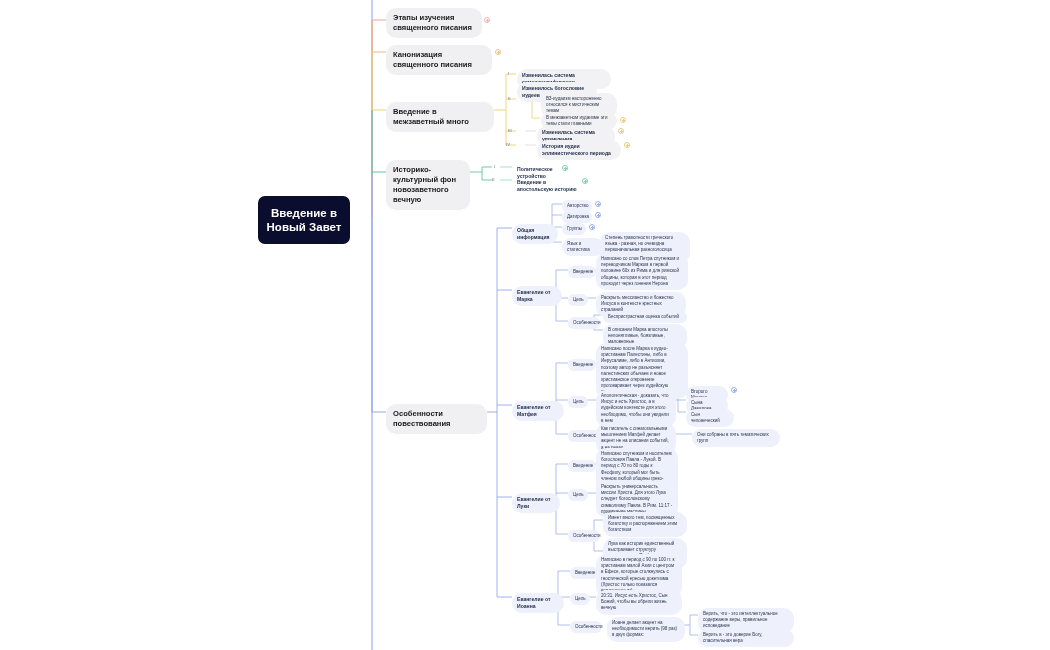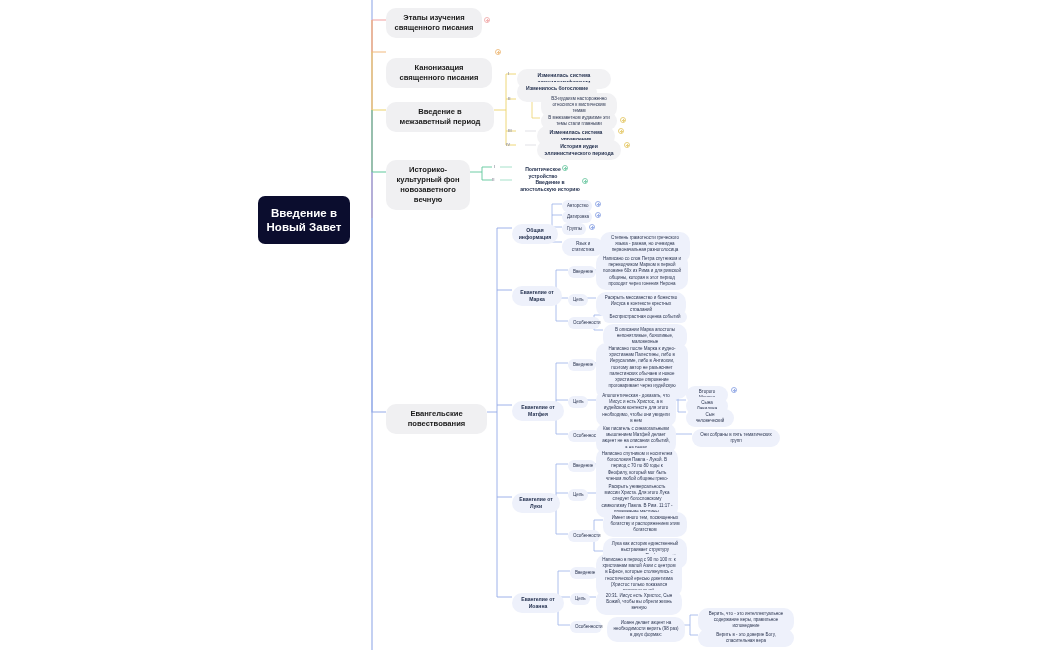--- a/index.html
+++ b/index.html
@@ -4,21 +4,21 @@
 <style>
   html,body{margin:0;padding:0;}
   body{
     width:1050px;height:650px;background:#ffffff;
     font-family:"Liberation Sans","DejaVu Sans",sans-serif;
     overflow:hidden;position:relative;
   }
   #canvas{position:absolute;left:0;top:0;width:1050px;height:650px;}
   svg.links{position:absolute;left:0;top:0;width:1050px;height:650px;pointer-events:none;}
 
-  .node{position:absolute;box-sizing:border-box;border-radius:10px;text-align:center;}
+  .node{position:absolute;box-sizing:border-box;border-radius:10px;}
 
   .root{
     background:#0b0d2e;color:#ffffff;border-radius:7px;
     font-size:11.5px;line-height:14px;font-weight:600;
     text-align:center;padding:10px 8px;
   }
 
   .lvl1{
     background:#f0f0f2;color:#1a1a1a;font-size:7.6px;line-height:10px;
     font-weight:700;padding:5px 7px;
@@ -108,27 +108,27 @@
 
   <div class="node root" style="left:258px;top:196px;width:92px;">
     <span>Введение в Новый Завет</span>
   </div>
 
   <div class="node lvl1" style="left:386px;top:8px;width:96px;">
     <span>Этапы изучения священного писания</span>
   </div>
   <div class="badge pink" style="left:484px;top:17px;"></div>
 
-  <div class="node lvl1" style="left:386px;top:58px;width:106px;">
+  <div class="node lvl1" style="left:386px;top:45px;width:106px;">
     <span>Канонизация священного писания</span>
   </div>
   <div class="badge orange" style="left:495px;top:49px;"></div>
 
   <div class="node lvl1" style="left:386px;top:102px;width:108px;">
-    <span>Введение в межзаветный период</span>
+    <span>Введение в межзаветный много</span>
   </div>
 
   <div class="numeral" style="left:508px;top:71px;">I</div>
   <div class="node lvl2" style="left:517px;top:69px;width:94px;">
     <span>Изменилась система самоидентификации</span>
   </div>
 
   <div class="numeral" style="left:508px;top:96px;">II</div>
   <div class="node lvl2" style="left:517px;top:82px;width:80px;">
     <span>Изменилось богословие иудеев</span>
@@ -162,21 +162,21 @@
   </div>
   <div class="badge green" style="left:562px;top:165px;"></div>
 
   <div class="numeral" style="left:492px;top:177px;">II</div>
   <div class="node lvl2 plain" style="left:512px;top:176px;width:76px;">
     <span>Введение в апостольскую историю</span>
   </div>
   <div class="badge green" style="left:582px;top:178px;"></div>
 
   <div class="node lvl1" style="left:386px;top:404px;width:101px;">
-    <span>Евангельские повествования</span>
+    <span>Особенности повествования</span>
   </div>
 
   <div class="node lvl2-blue lvl2" style="left:512px;top:224px;width:46px;">
     <span>Общая информация</span>
   </div>
   <div class="node leaf leaf-blue" style="left:562px;top:200px;width:30px;">
     <span>Авторство</span>
   </div>
   <div class="badge blue" style="left:595px;top:201px;"></div>
   <div class="node leaf leaf-blue" style="left:562px;top:211px;width:30px;">

